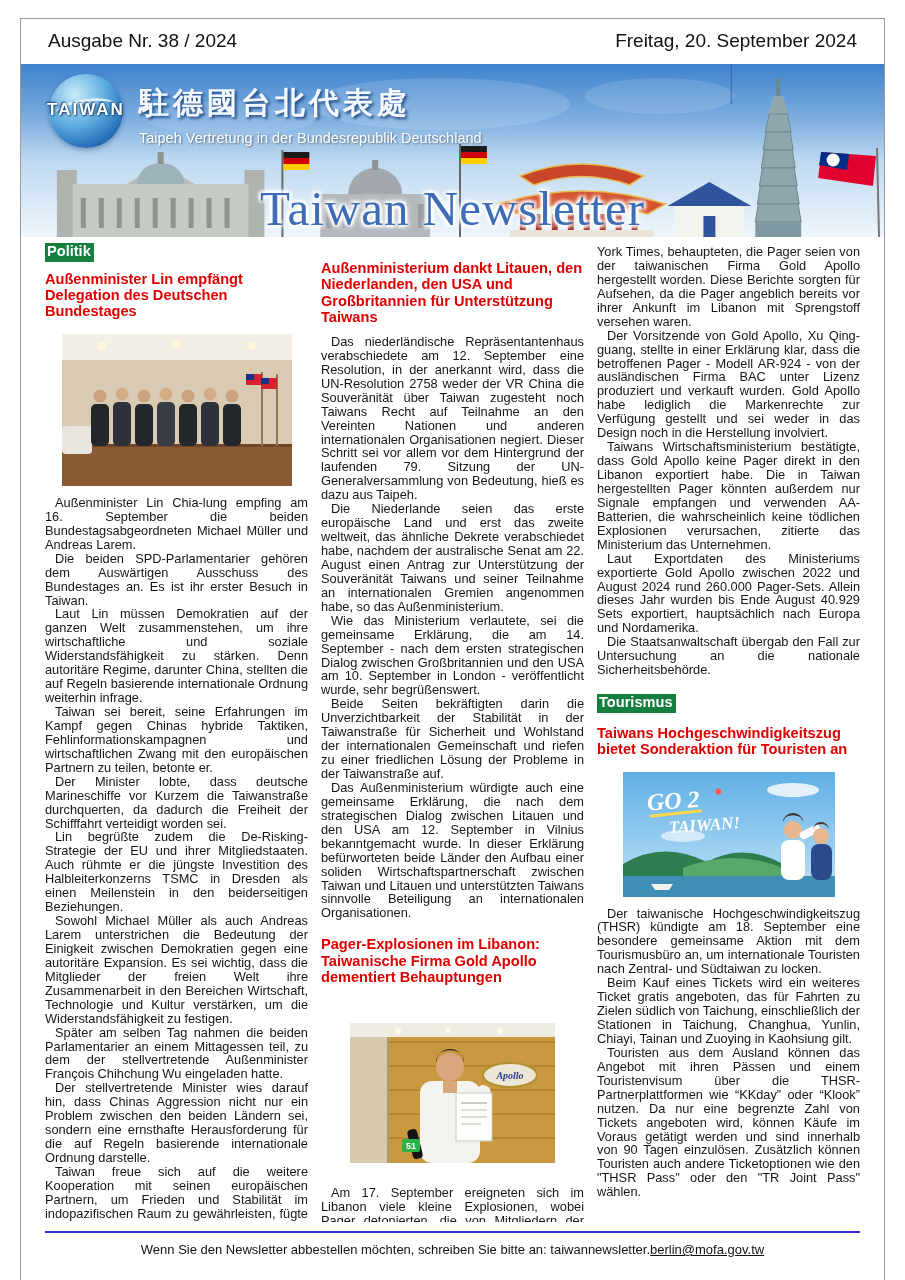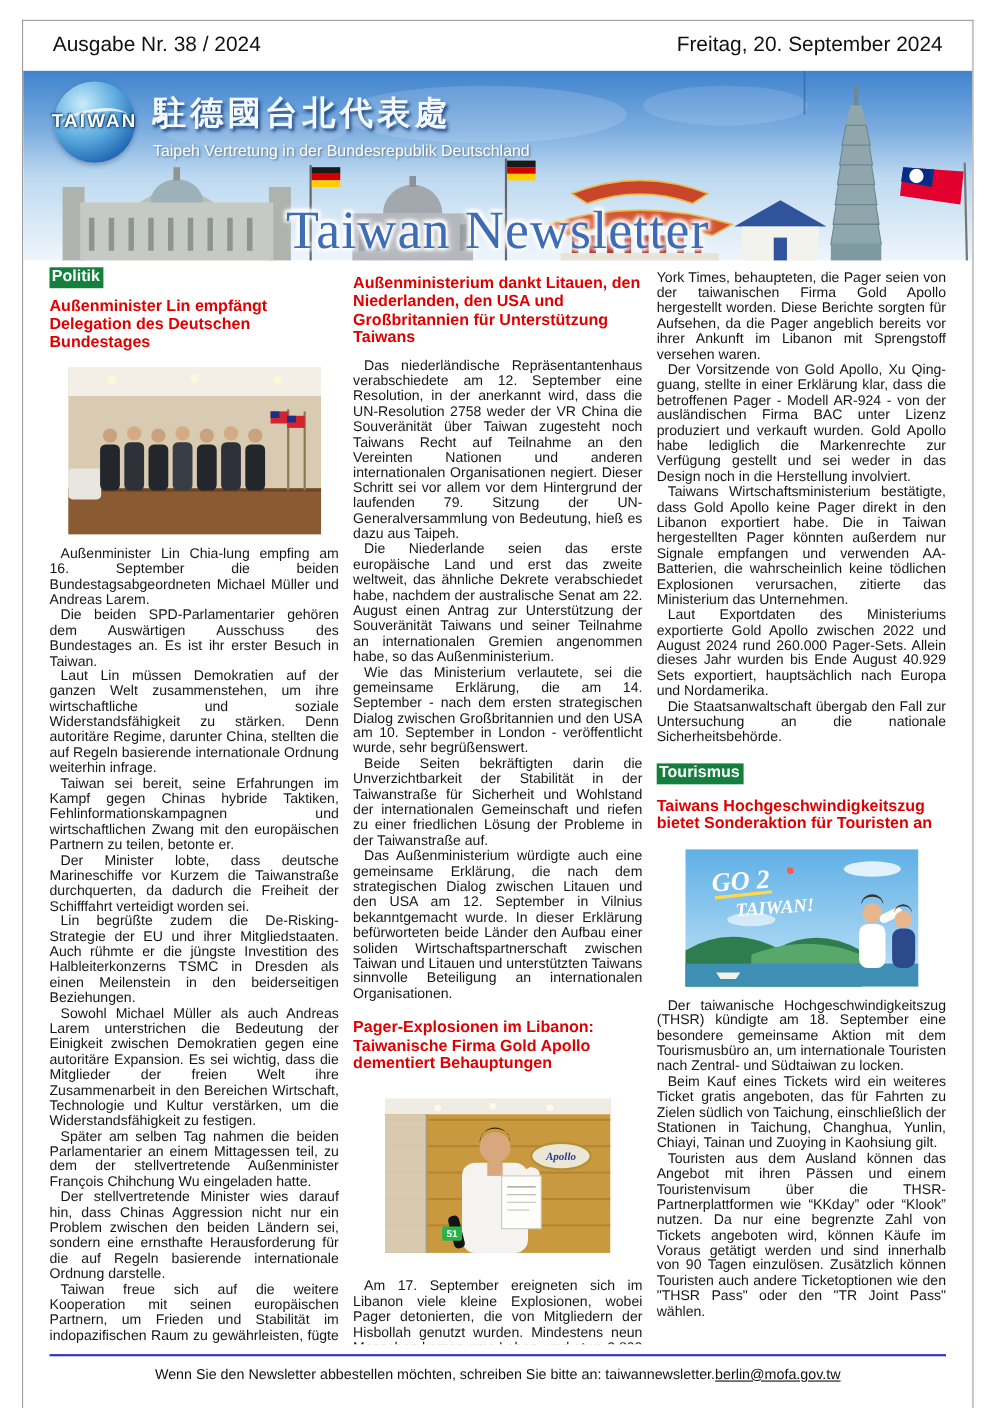--- a/index.html
+++ b/index.html
@@ -39,21 +39,21 @@
   .col { flex:1 1 0; min-width:0; }
   .section-badge { display:inline-block; background:#15803d; color:#fff; font-weight:bold;
                    font-size:14.6px; line-height:1.2; padding:0 3px 1px 2px; }
   .art-title { color:#e00000; font-weight:bold; font-size:14.6px; line-height:1.13; margin:9px 0 9px; }
   .col p { font-size:12.8px; line-height:1.09; text-align:justify; text-indent:10px;
            hyphens:auto; -webkit-hyphens:auto; }
   .col p.cont { text-indent:0; }
   .photo { display:block; margin:14px auto 10px auto; }
   .photo svg { display:block; width:100%; height:100%; }
   .ph1 { width:230px; height:152px; }
-  .ph2 { width:205px; height:166px; margin-top:10px; }
+  .ph2 { width:205px; height:166px; margin-top:24px; }
   .ph3 { width:212px; height:125px; }
 
   
   .footer { position:absolute; left:45px; right:45px; top:1231px; border-top:2px solid #3333cc;
             padding-top:9px; text-align:center; font-size:13px; color:#111; }
   .footer .row1 { margin-bottom:6px; }
   .footer .bullet { display:inline-block; margin:0 10px; font-size:9px; vertical-align:1px; }
   .footer a, .footer .link { color:#111; text-decoration:underline; cursor:pointer; }
 </style>
 </head>
@@ -240,21 +240,21 @@
       <p>Taiwan sei bereit, seine Erfahrungen im Kampf gegen Chinas hybride Taktiken, Fehlinformationskampagnen und wirtschaftlichen Zwang mit den europäischen Partnern zu teilen, betonte er.</p>
       <p>Der Minister lobte, dass deutsche Marineschiffe vor Kurzem die Taiwanstraße durchquerten, da dadurch die Freiheit der Schifffahrt verteidigt worden sei.</p>
       <p>Lin begrüßte zudem die De-Risking-Strategie der EU und ihrer Mitgliedstaaten. Auch rühmte er die jüngste Investition des Halbleiterkonzerns TSMC in Dresden als einen Meilenstein in den beiderseitigen Beziehungen.</p>
       <p>Sowohl Michael Müller als auch Andreas Larem unterstrichen die Bedeutung der Einigkeit zwischen Demokratien gegen eine autoritäre Expansion. Es sei wichtig, dass die Mitglieder der freien Welt ihre Zusammenarbeit in den Bereichen Wirtschaft, Technologie und Kultur verstärken, um die Widerstandsfähigkeit zu festigen.</p>
       <p>Später am selben Tag nahmen die beiden Parlamentarier an einem Mittagessen teil, zu dem der stellvertretende Außenminister François Chihchung Wu eingeladen hatte.</p>
       <p>Der stellvertretende Minister wies darauf hin, dass Chinas Aggression nicht nur ein Problem zwischen den beiden Ländern sei, sondern eine ernsthafte Herausforderung für die auf Regeln basierende internationale Ordnung darstelle.</p>
       <p>Taiwan freue sich auf die weitere Kooperation mit seinen europäischen Partnern, um Frieden und Stabilität im indopazifischen Raum zu gewährleisten, fügte er abschließend hinzu.</p>
     </div>
 
     <div class="col">
-      <h2 class="art-title" style="margin-top:8px">Außenministerium dankt Litauen, den Niederlanden, den USA und Großbritannien für Unterstützung Taiwans</h2>
+      <h2 class="art-title" style="margin-top:18px">Außenministerium dankt Litauen, den Niederlanden, den USA und Großbritannien für Unterstützung Taiwans</h2>
       <p>Das niederländische Repräsentantenhaus verabschiedete am 12. September eine Resolution, in der anerkannt wird, dass die UN-Resolution 2758 weder der VR China die Souveränität über Taiwan zugesteht noch Taiwans Recht auf Teilnahme an den Vereinten Nationen und anderen internationalen Organisationen negiert. Dieser Schritt sei vor allem vor dem Hintergrund der laufenden 79. Sitzung der UN-Generalversammlung von Bedeutung, hieß es dazu aus Taipeh.</p>
       <p>Die Niederlande seien das erste europäische Land und erst das zweite weltweit, das ähnliche Dekrete verabschiedet habe, nachdem der australische Senat am 22. August einen Antrag zur Unterstützung der Souveränität Taiwans und seiner Teilnahme an internationalen Gremien angenommen habe, so das Außenministerium.</p>
       <p>Wie das Ministerium verlautete, sei die gemeinsame Erklärung, die am 14. September - nach dem ersten strategischen Dialog zwischen Großbritannien und den USA am 10. September in London - veröffentlicht wurde, sehr begrüßenswert.</p>
       <p>Beide Seiten bekräftigten darin die Unverzichtbarkeit der Stabilität in der Taiwanstraße für Sicherheit und Wohlstand der internationalen Gemeinschaft und riefen zu einer friedlichen Lösung der Probleme in der Taiwanstraße auf.</p>
       <p>Das Außenministerium würdigte auch eine gemeinsame Erklärung, die nach dem strategischen Dialog zwischen Litauen und den USA am 12. September in Vilnius bekanntgemacht wurde. In dieser Erklärung befürworteten beide Länder den Aufbau einer soliden Wirtschaftspartnerschaft zwischen Taiwan und Litauen und unterstützten Taiwans sinnvolle Beteiligung an internationalen Organisationen.</p>
 
       <h2 class="art-title" style="margin-top:16px">Pager-Explosionen im Libanon: Taiwanische Firma Gold Apollo dementiert Behauptungen</h2>
 
       <div class="photo ph2">
         <svg viewBox="0 0 205 140" aria-hidden="true">

